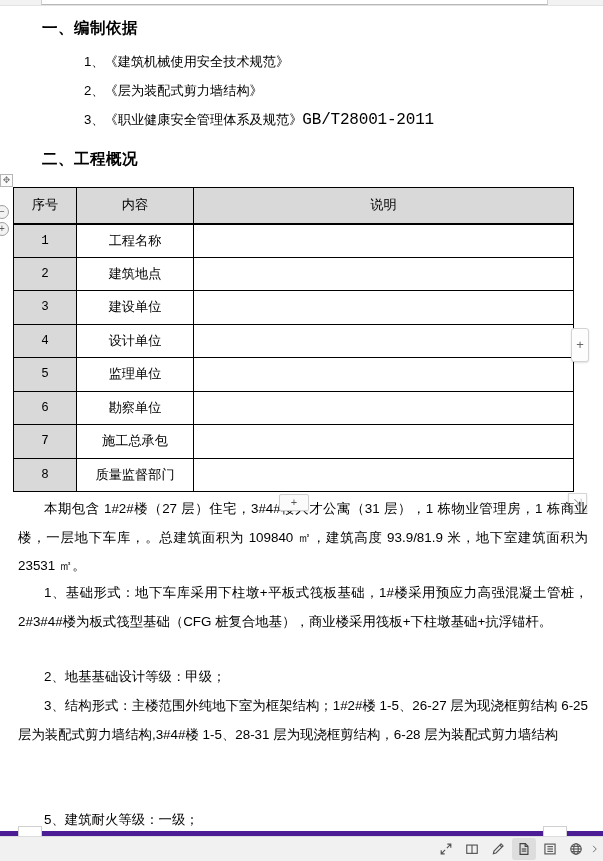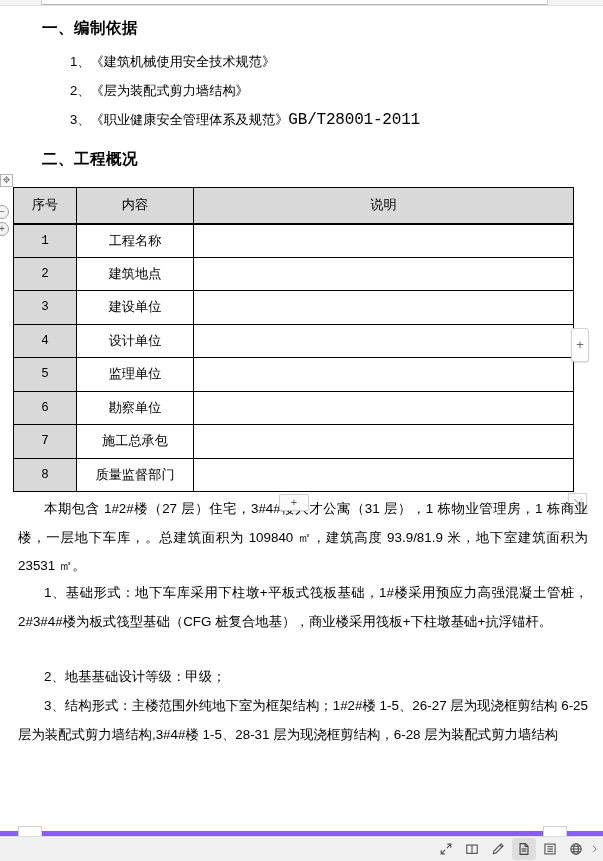--- a/index.html
+++ b/index.html
@@ -8,21 +8,21 @@
     width: 603px; height: 861px;
     overflow: hidden;
     background: #ffffff;
     font-family: "Liberation Sans", "DejaVu Sans", sans-serif;
   }
 
   #page {
     position: relative;
     width: 603px;
     height: 861px;
-    background: #8b5cf6;
+    background: #4c1d95;
   }
 
   
   .top-sliver {
     position: absolute;
     left: 0; top: 0;
     width: 603px; height: 6px;
     background: #f2f2f2;
     border-bottom: 1px solid #e3e3e3;
   }
@@ -52,21 +52,21 @@
     font-weight: bold;
     letter-spacing: 0.5px;
     color: #000;
   }
 
   .sec1-title { position: absolute; left: 42px; top: 12px; }
   .sec2-title { position: absolute; left: 42px; top: 143px; }
 
   .ref-line {
     position: absolute;
-    left: 70px;
+    left: 84px;
     font-size: 13.2px;
     line-height: 16px;
     white-space: nowrap;
     color: #000;
   }
   .ref-1 { top: 48px; }
   .ref-2 { top: 77px; }
   .ref-3 { top: 106px; }
   .ref-code { font-size: 16px; font-family: "Liberation Mono", "DejaVu Sans Mono", monospace; letter-spacing: -0.2px;}
 
@@ -315,20 +315,21 @@
       </tbody>
     </table>
 
     <div class="add-col-btn">+</div>
     <div class="resize-handle">⇲</div>
 
     <div class="para p-indent p1">本期包含 1#2#楼（27 层）住宅，3#4#楼人才公寓（31 层），1 栋物业管理房，1 栋商业楼，一层地下车库，。总建筑面积为 109840 ㎡，建筑高度 93.9/81.9 米，地下室建筑面积为 23531 ㎡。</div>
     <div class="para p-indent p2">1、基础形式：地下车库采用下柱墩+平板式筏板基础，1#楼采用预应力高强混凝土管桩， 2#3#4#楼为板式筏型基础（CFG 桩复合地基），商业楼采用筏板+下柱墩基础+抗浮锚杆。</div>
     <div class="para p-indent p3">2、地基基础设计等级：甲级；</div>
     <div class="para p-indent p4">3、结构形式：主楼范围外纯地下室为框架结构；1#2#楼 1-5、26-27 层为现浇框剪结构 6-25 层为装配式剪力墙结构,3#4#楼 1-5、28-31 层为现浇框剪结构，6-28 层为装配式剪力墙结构</div>
+    <div class="para p-indent p6">5、建筑耐火等级：一级；</div>
 
     <div class="float-plus">+</div>
   </div>
 
   <div class="page-edge-l"></div>
   <div class="page-edge-r"></div>
 
   <div class="bottom-bar">
 
     <div class="tb-btn">

